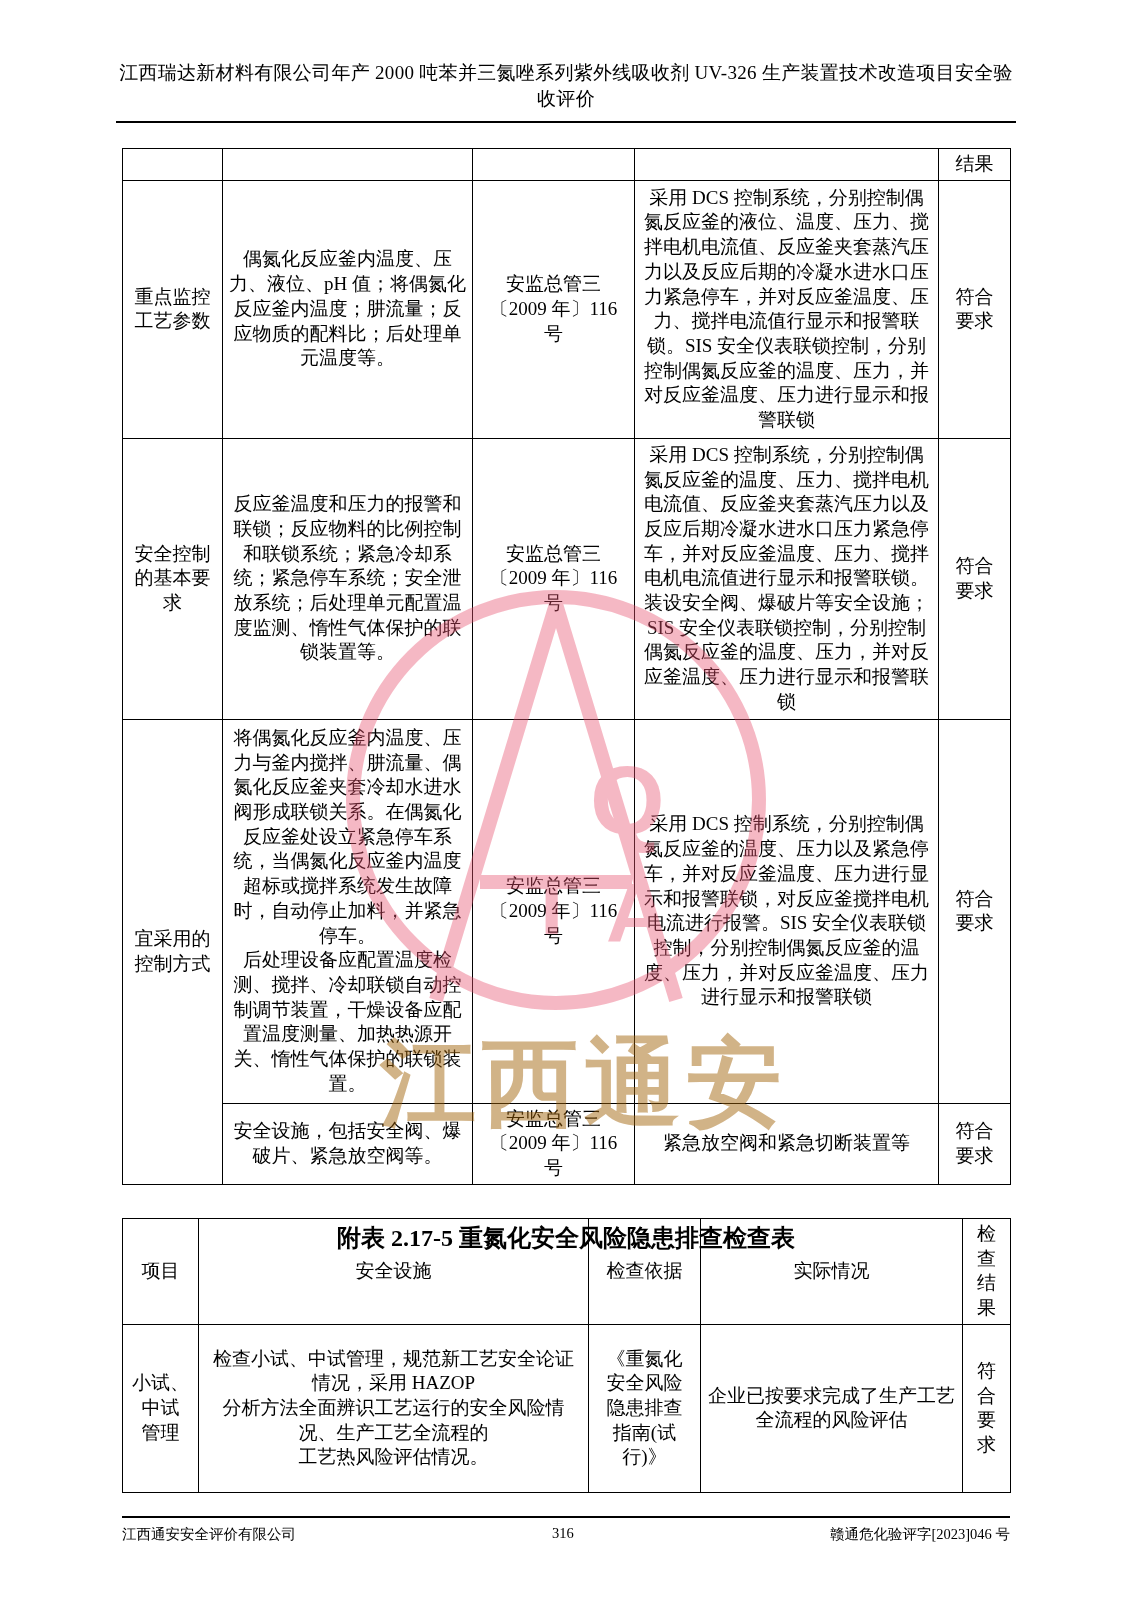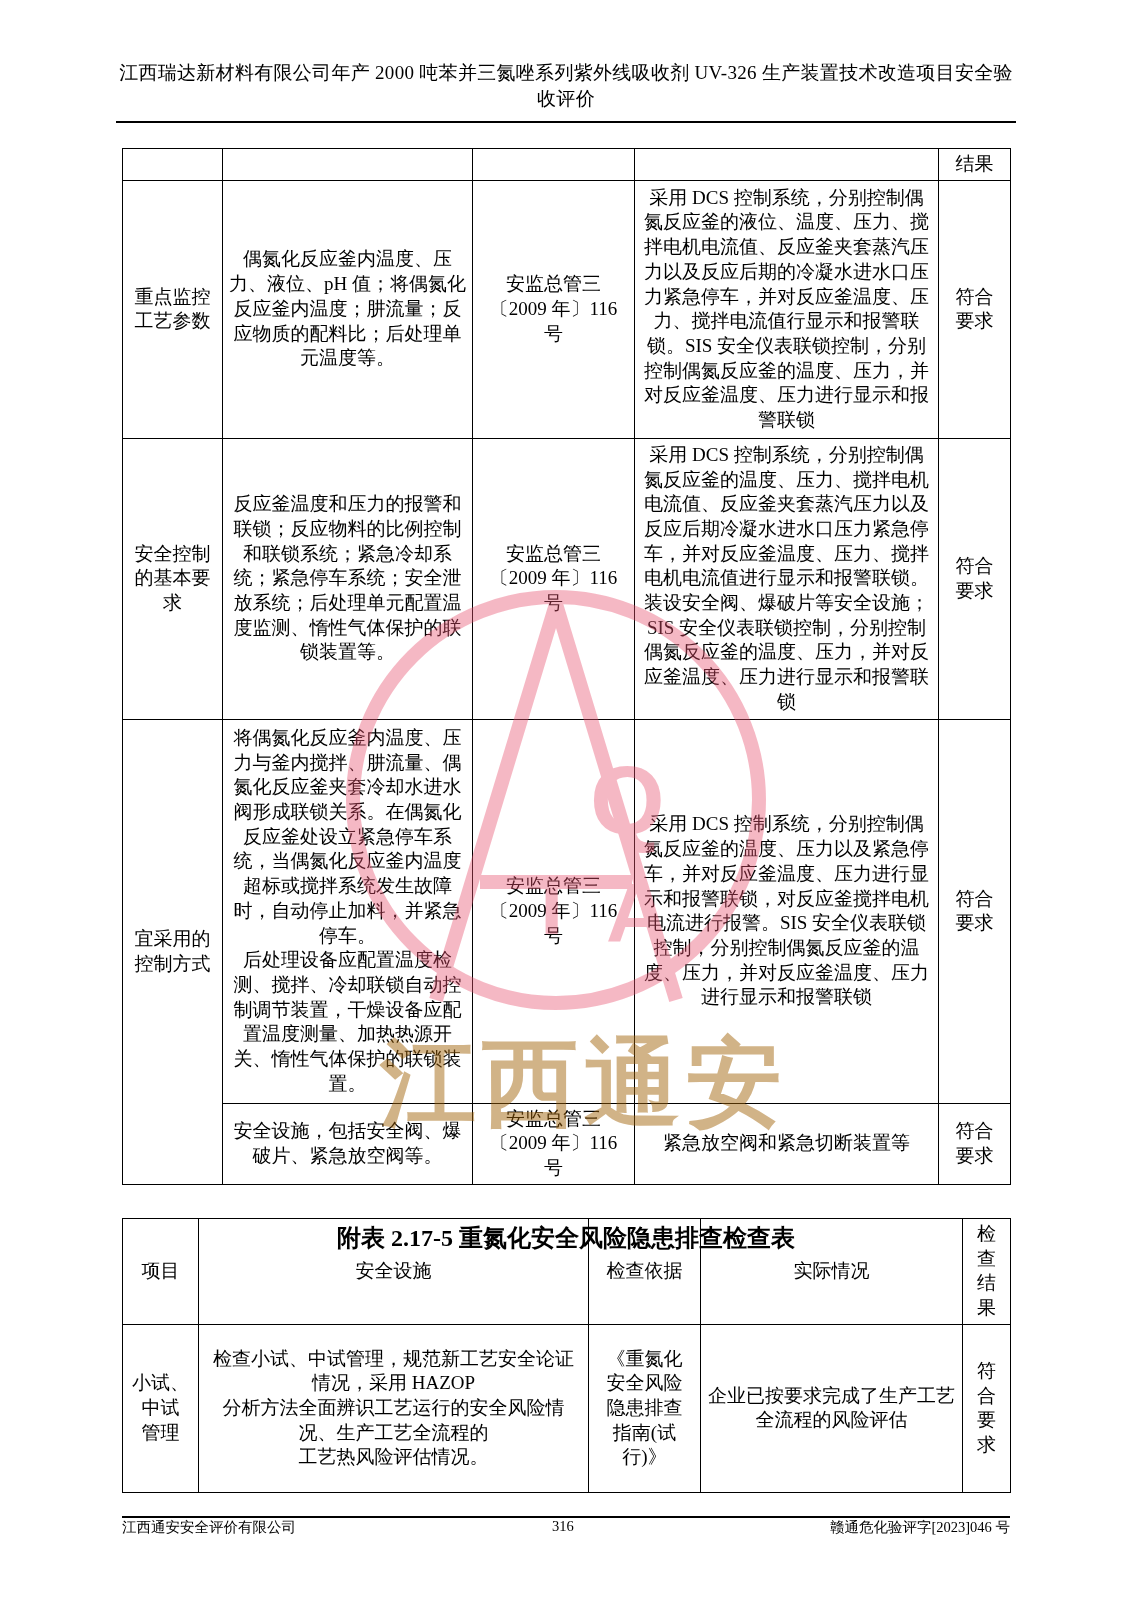--- a/index.html
+++ b/index.html
@@ -18,21 +18,21 @@
   }
   #t1{top:148px;width:888px;}
   #t2{top:1218px;width:888px;}
   .subtitle{
     position:absolute;top:1174px;left:122px;width:888px;text-align:center;
     font-size:24px;font-weight:bold;margin-top:48px;
   }
   .footer{
     position:absolute;top:1516px;left:122px;width:888px;border-top:2px solid #000;
     display:flex;justify-content:space-between;align-items:flex-start;
-    font-size:14.5px;
+    padding-top:7px;font-size:14.5px;
   }
   .wm{position:absolute;pointer-events:none;z-index:5;}
   .wm-logo{left:338px;top:582px;opacity:0.40;}
   .wm-text{
     left:380px;top:1020px;font-size:96px;font-weight:bold;color:#a16207;opacity:0.48;
     letter-spacing:6px;font-family:"Liberation Sans","DejaVu Sans",sans-serif;white-space:nowrap;
   }
   .wm-logo text{font-family:"Liberation Sans","DejaVu Sans",sans-serif;font-weight:bold;fill:#e8506e;}
 </style>
 </head>

